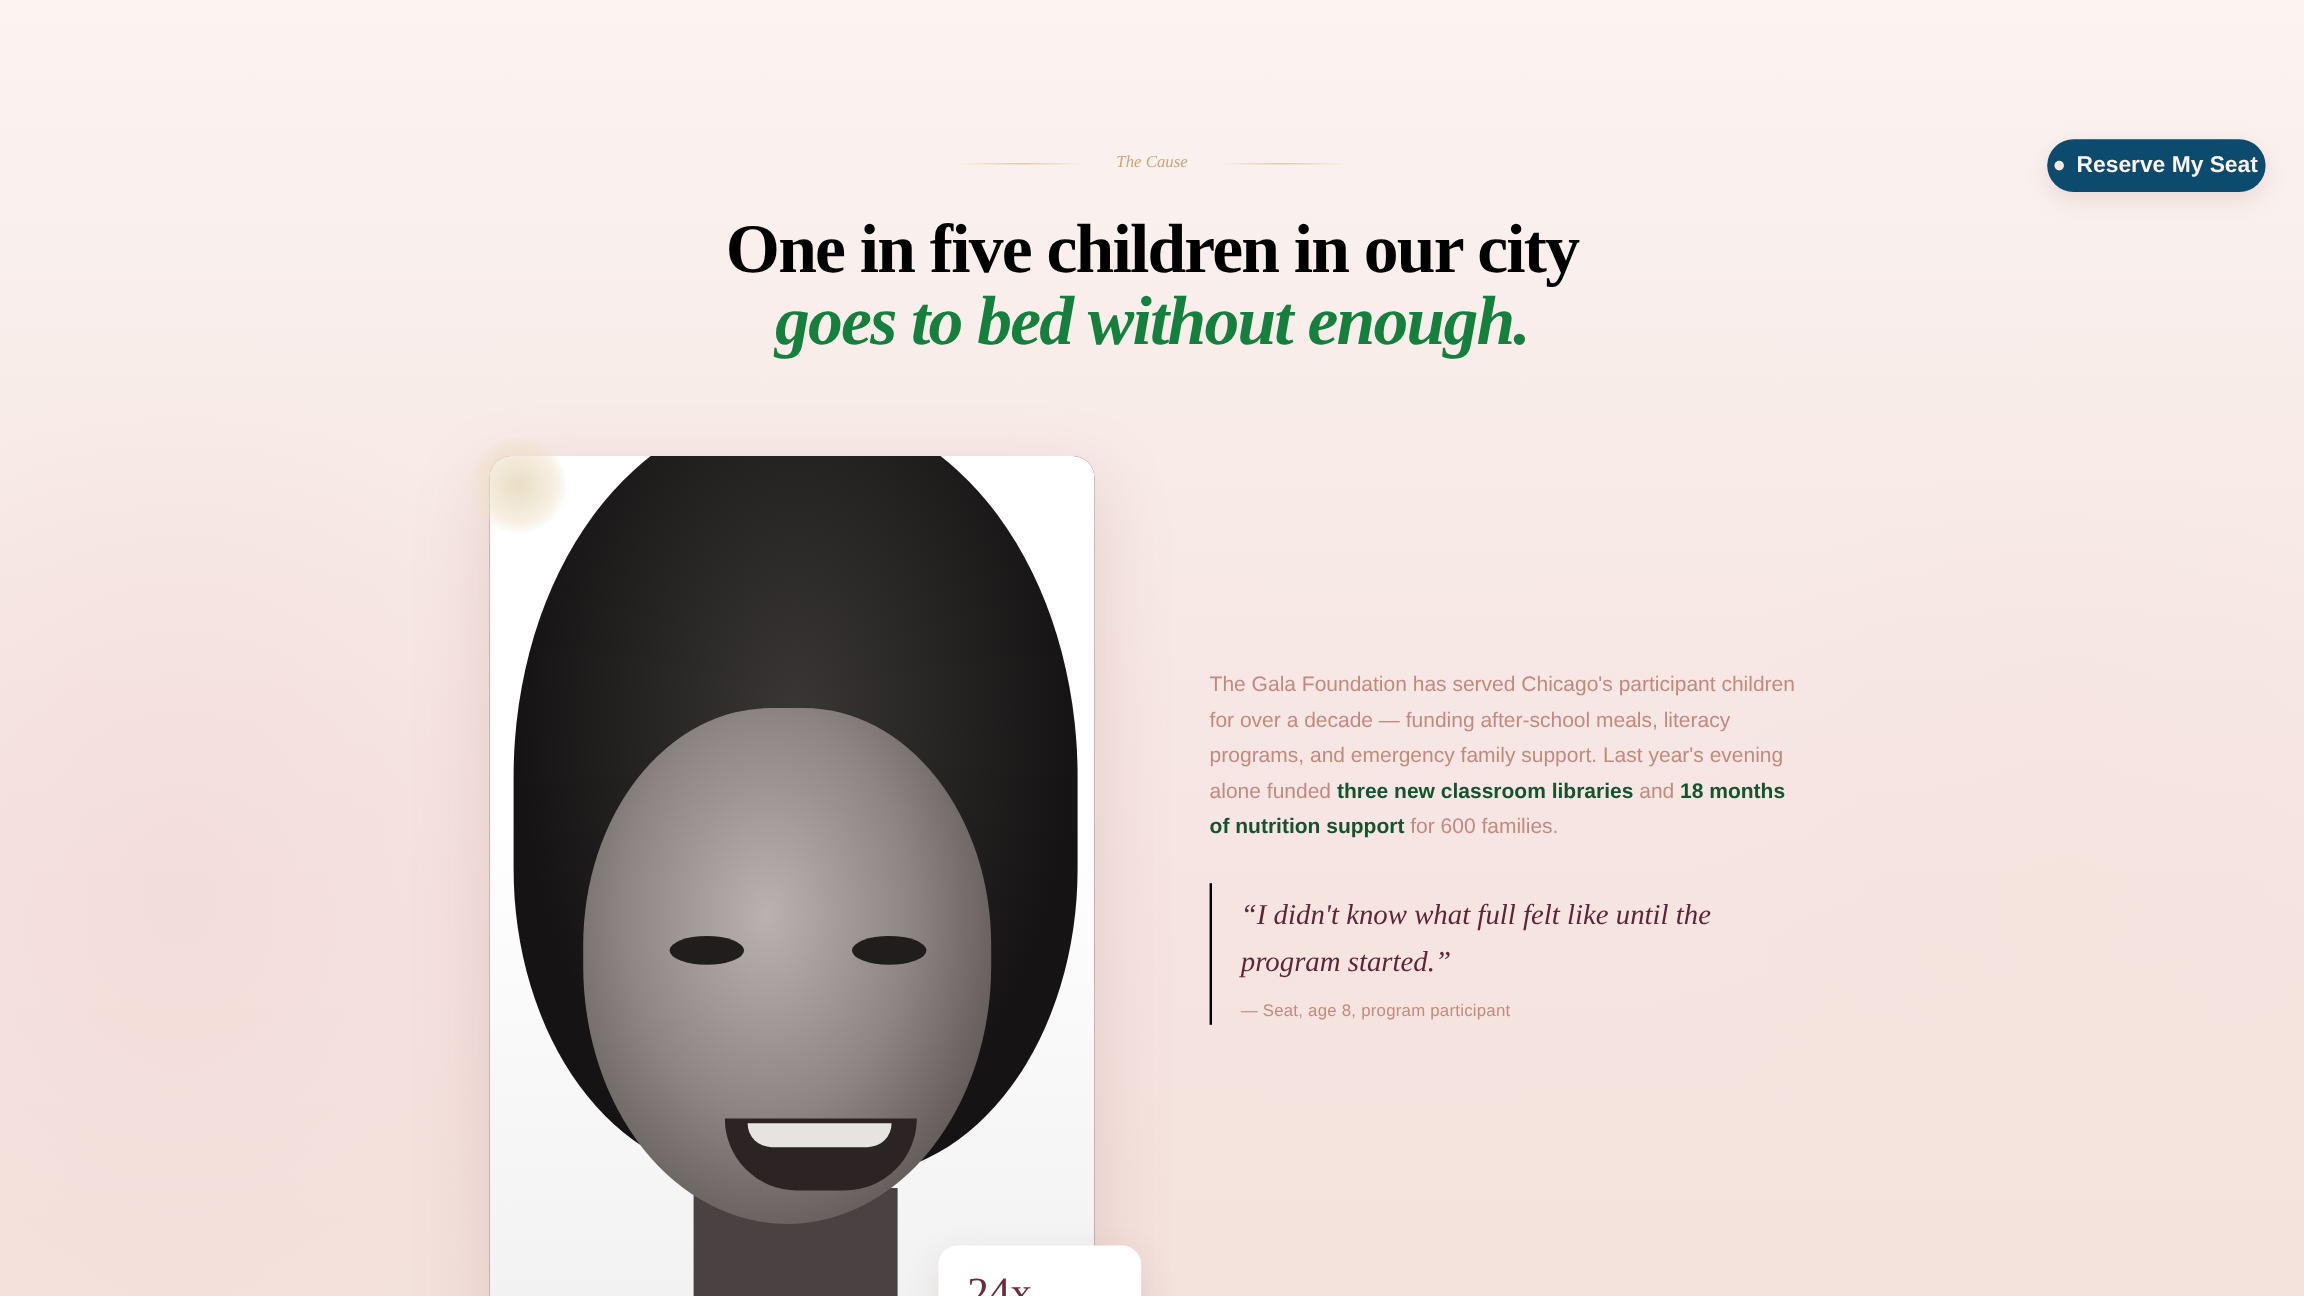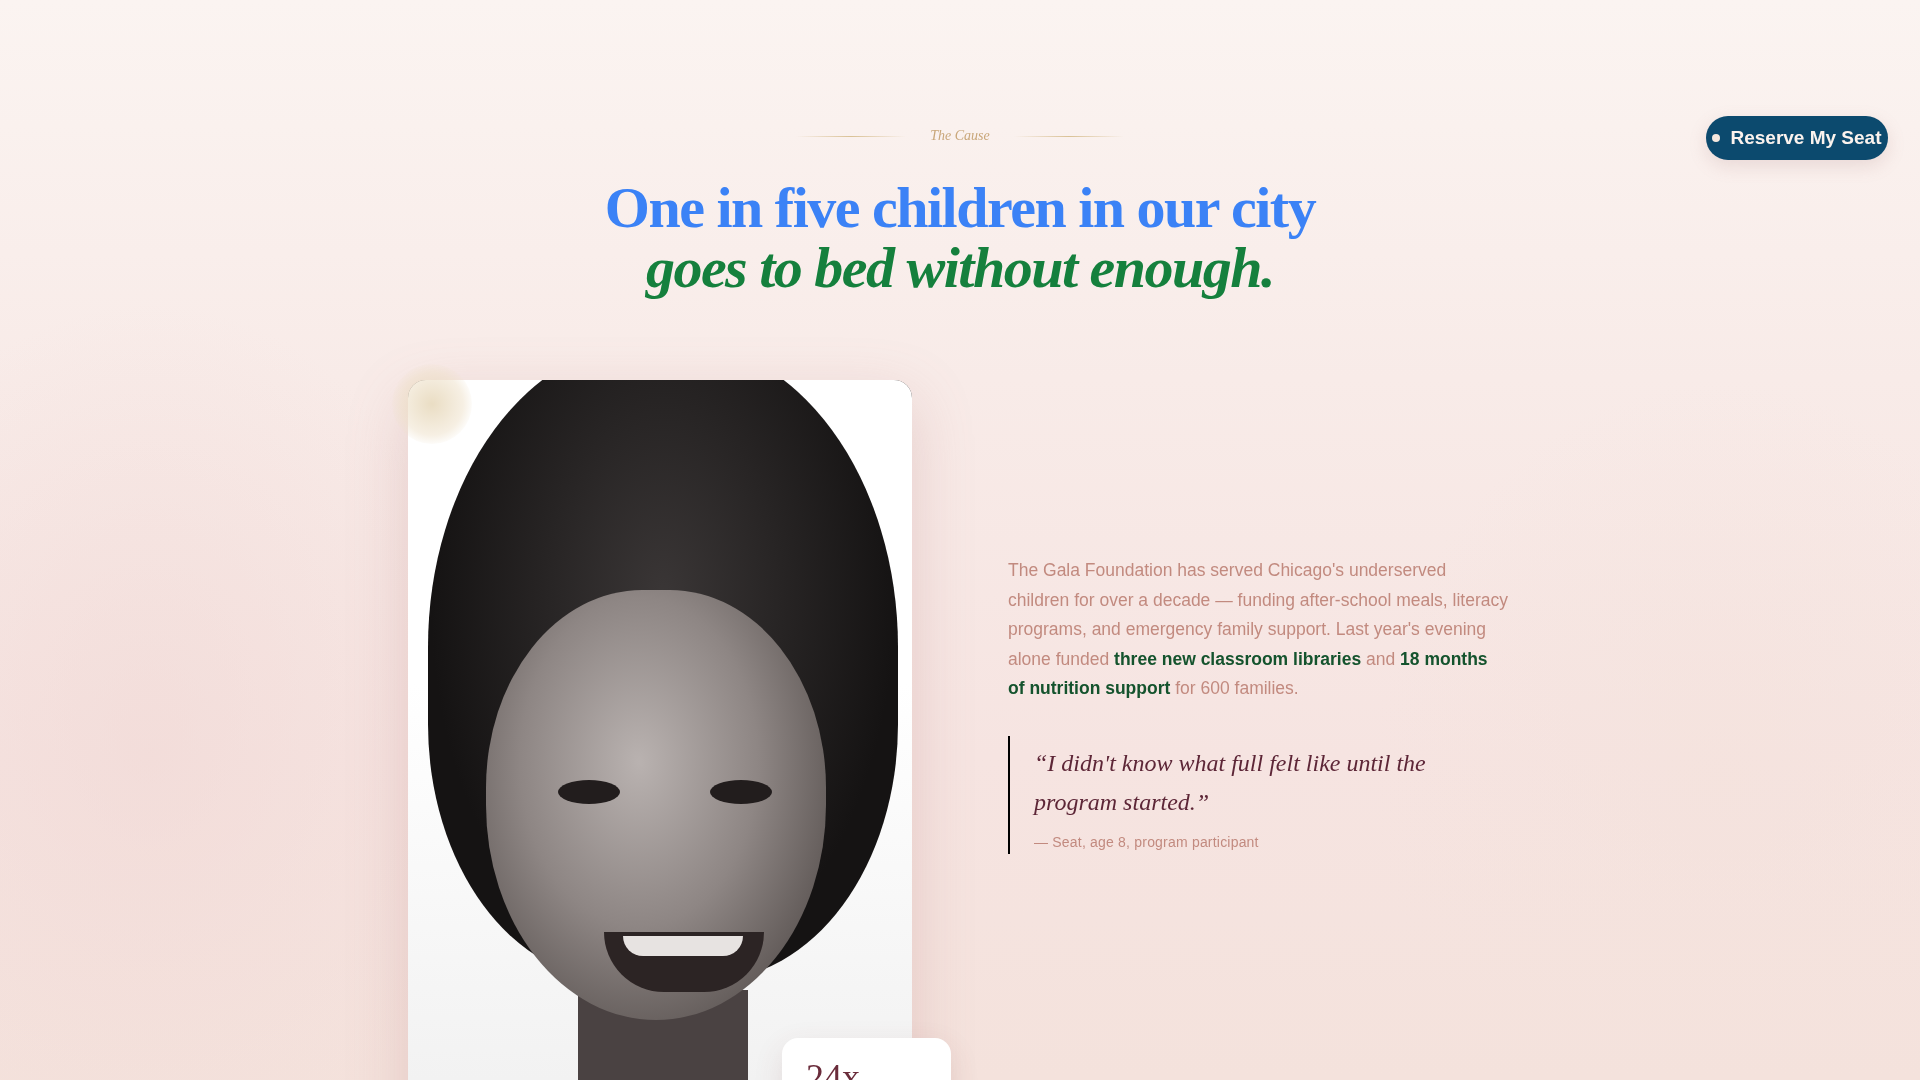--- a/index.html
+++ b/index.html
@@ -28,21 +28,21 @@
   .eyebrow {
     position: absolute; top: 128px; left: 0; width: 1920px;
     display: flex; align-items: center; justify-content: center; gap: 24px;
   }
   .eyebrow .line { width: 110px; height: 1px; background: linear-gradient(90deg, rgba(214,188,140,0), rgba(214,188,140,0.9), rgba(214,188,140,0)); }
   .eyebrow .label { font-family: "Liberation Serif", serif; font-style: italic; font-size: 14px; color: #c9a77a; }
   .headline {
     position: absolute; top: 178px; left: 0; width: 1920px; text-align: center;
     font-family: "Liberation Serif", serif; letter-spacing: -1.5px;
   }
-  .headline .l1 { display: block; font-size: 58px; line-height: 60px; color: #3b82f6; }
+  .headline .l1 { display: block; font-size: 58px; line-height: 60px; color: #000000; }
   .headline .l2 { display: block; font-size: 58px; line-height: 60px; color: #15803d; font-style: italic; }
   .photo-card {
     position: absolute; left: 408px; top: 380px; width: 504px; height: 760px;
     border-radius: 18px; overflow: hidden;
     background: radial-gradient(ellipse 60% 45% at 50% 62%, #8a8080 0%, #5c5555 45%, #2a2626 80%),
                 #2b2727;
     box-shadow: 0 20px 60px rgba(180,120,120,0.25);
   }
   .photo-card .bg-white {
     position: absolute; inset: 0;
@@ -127,18 +127,18 @@
   <div class="teeth"></div>
 
 </div>
 <div class="halo"></div>
 
 <div class="stat-card">
   <div class="value">24x</div>
 </div>
 
 <div class="right-col">
-  <p class="body-text"><span>The Gala Foundation has served Chicago's underserved children for over a decade — funding after-school meals, literacy programs, and emergency family support. Last year's evening alone funded </span><strong>three new classroom libraries</strong><span> and </span><strong>18 months of nutrition support</strong><span> for 600 families.</span></p>
+  <p class="body-text"><span>The Gala Foundation has served Chicago's participant children for over a decade — funding after-school meals, literacy programs, and emergency family support. Last year's evening alone funded </span><strong>three new classroom libraries</strong><span> and </span><strong>18 months of nutrition support</strong><span> for 600 families.</span></p>
   <blockquote class="quote">
     <p class="text">“I didn't know what full felt like until the program started.”</p>
     <p class="attr">— Seat, age 8, program participant</p>
   </blockquote>
 </div>
 
 </body></html>

